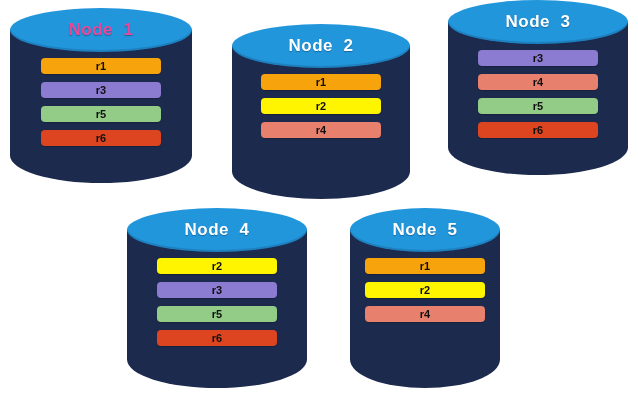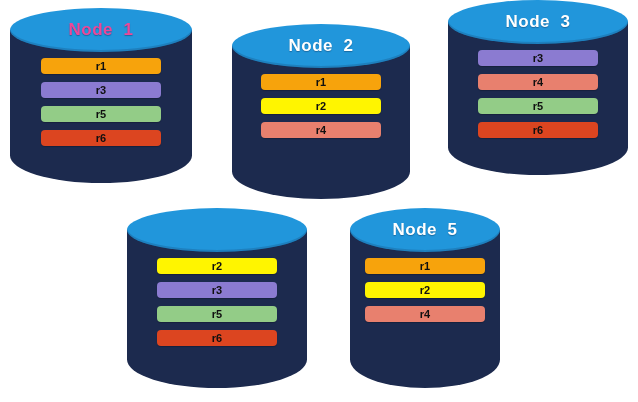--- a/index.html
+++ b/index.html
@@ -115,20 +115,21 @@
       <div class="shard-stack">
         <div class="shard" style="background: rgb(139, 123, 209); color: rgb(16, 16, 16);">r3</div>
         <div class="shard" style="background: rgb(232, 128, 110); color: rgb(16, 16, 16);">r4</div>
         <div class="shard" style="background: rgb(147, 204, 135); color: rgb(16, 16, 16);">r5</div>
         <div class="shard" style="background: rgb(220, 69, 32); color: rgb(16, 16, 16);">r6</div>
       </div>
     </div>
     <div class="node" style="left: 127px; top: 208px; width: 180px; height: 180px;">
       <div class="node-body" style="height: 158px; background: rgb(28, 42, 78);"></div>
       <div class="node-top" style="background: rgb(33, 150, 219);"></div>
+      <div class="node-title" style="color: rgb(255, 255, 255);">Node  4</div>
       <div class="shard-stack">
         <div class="shard" style="background: rgb(255, 245, 0); color: rgb(16, 16, 16);">r2</div>
         <div class="shard" style="background: rgb(139, 123, 209); color: rgb(16, 16, 16);">r3</div>
         <div class="shard" style="background: rgb(147, 204, 135); color: rgb(16, 16, 16);">r5</div>
         <div class="shard" style="background: rgb(220, 69, 32); color: rgb(16, 16, 16);">r6</div>
       </div>
     </div>
     <div class="node" style="left: 350px; top: 208px; width: 150px; height: 180px;">
       <div class="node-body" style="height: 158px; background: rgb(28, 42, 78);"></div>
       <div class="node-top" style="background: rgb(33, 150, 219);"></div>

